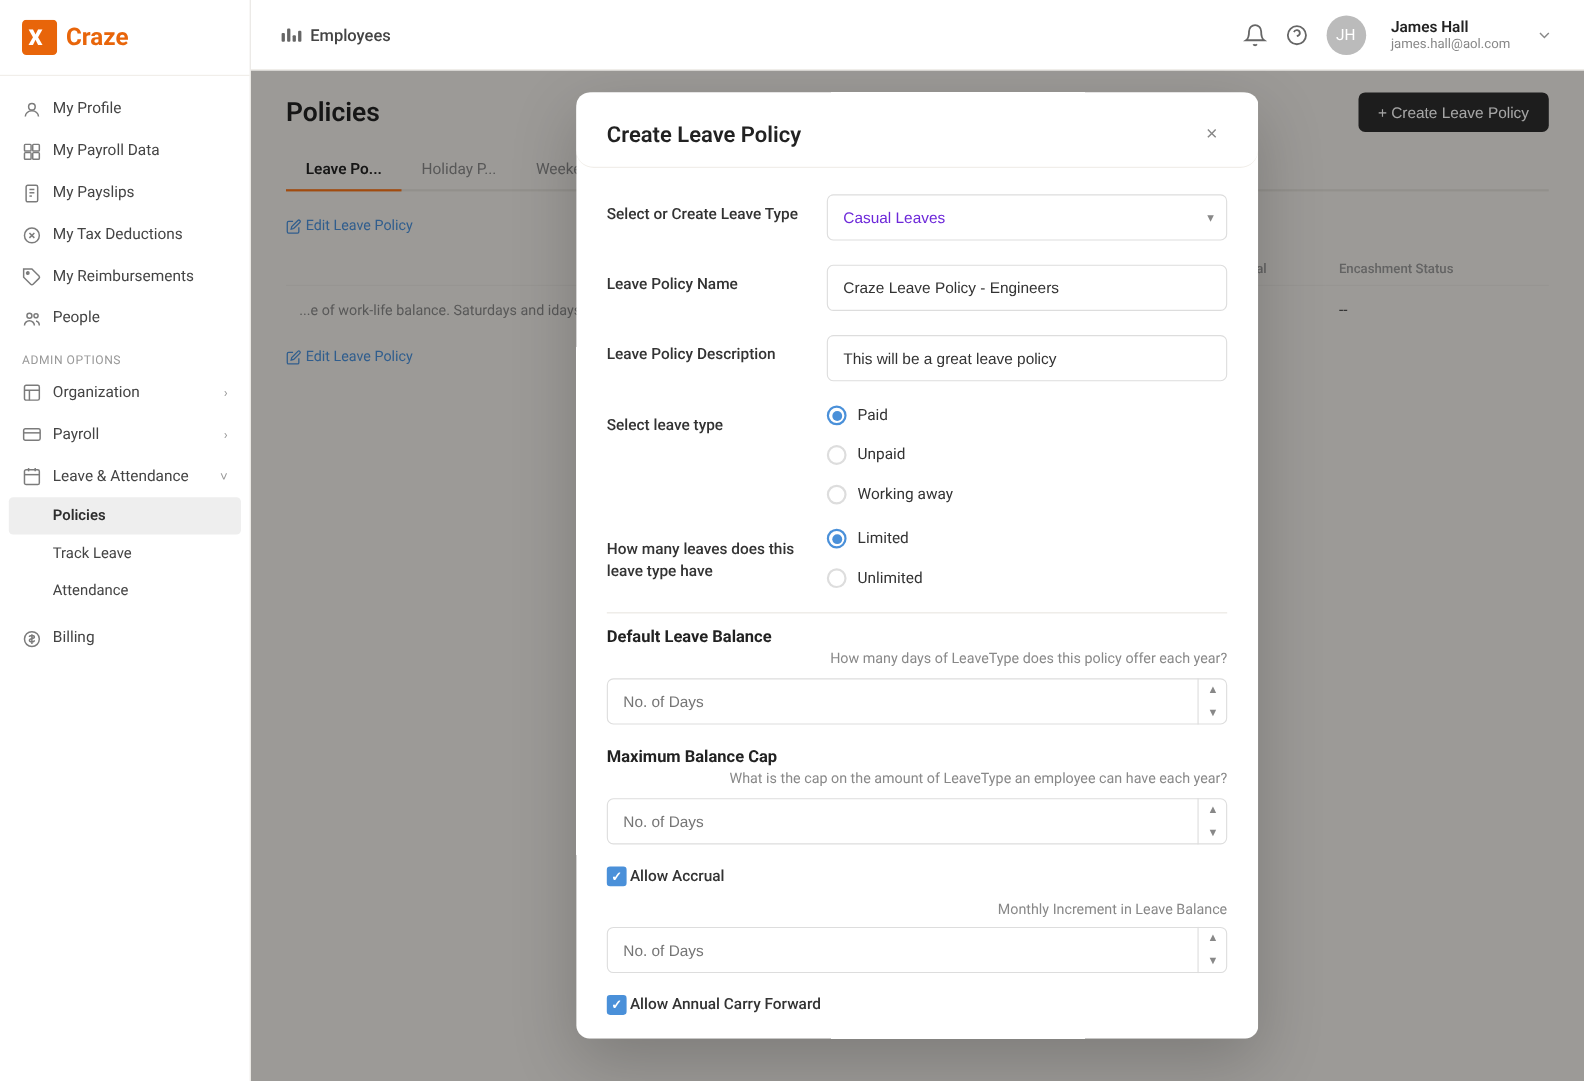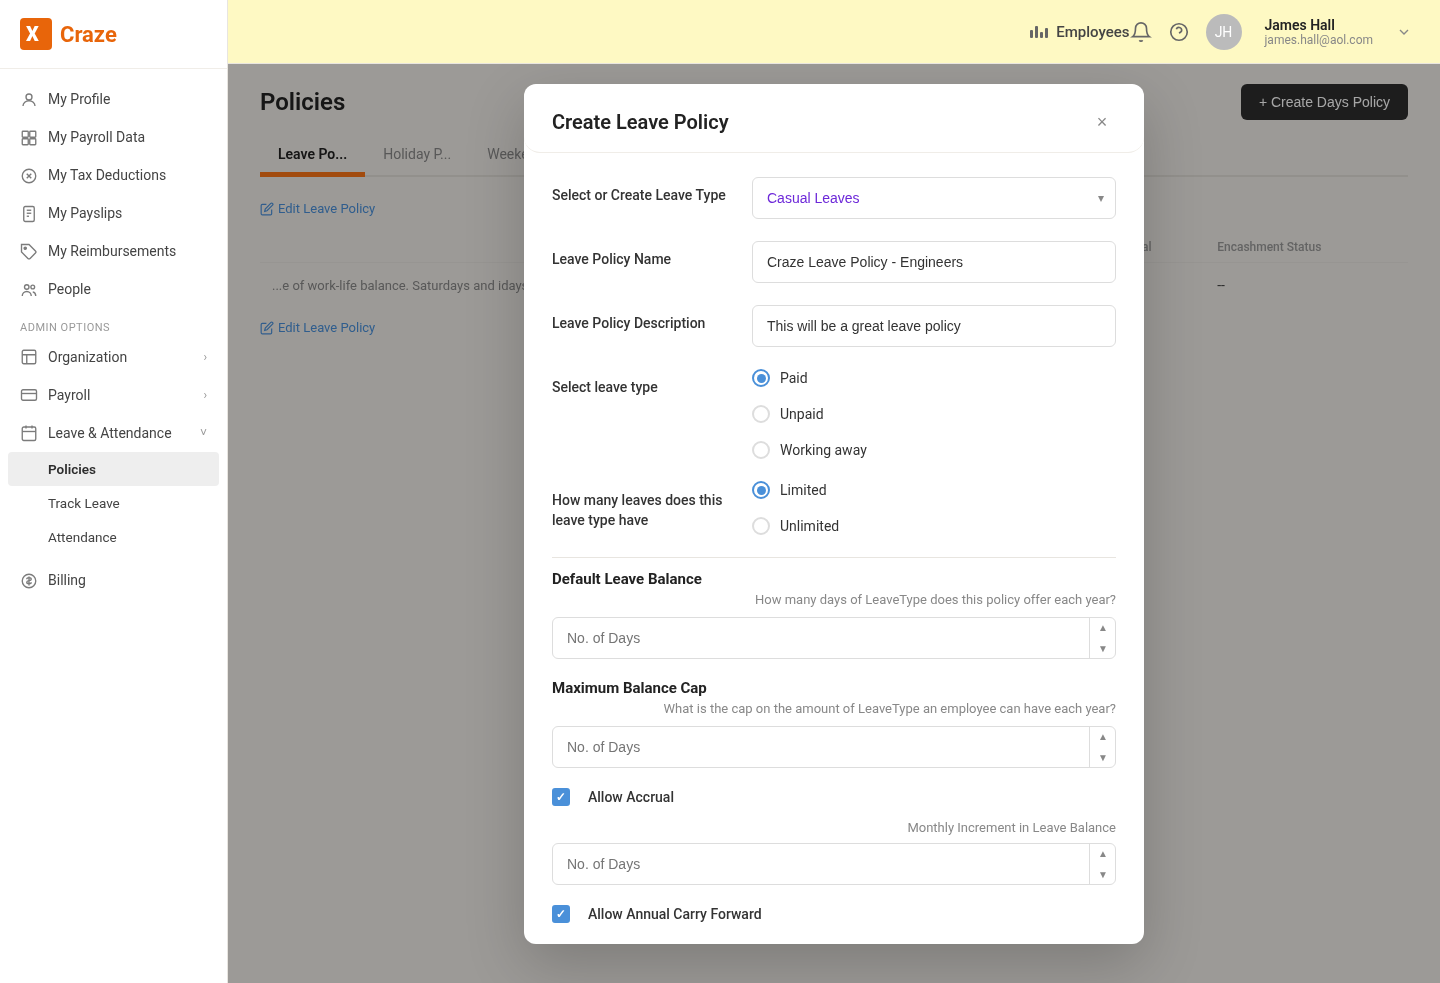--- a/index.html
+++ b/index.html
@@ -17,21 +17,21 @@
     .nav-item-expand { display: flex; align-items: center; justify-content: space-between; padding: 10px 20px; cursor: pointer; color: #444; font-size: 14px; }
     .nav-item-expand .left { display: flex; align-items: center; gap: 10px; }
     .expand-icon { font-size: 12px; color: #999; }
     .sub-nav-item { padding: 9px 20px 9px 48px; font-size: 13.5px; color: #444; cursor: pointer; }
     .sub-nav-item.active { font-weight: 600; color: #2d2d2d; background: #eee; border-radius: 4px; margin: 0 8px; padding: 9px 12px 9px 40px; }
 
     
     .main { flex: 1; display: flex; flex-direction: column; overflow: hidden; }
 
     
-    .topbar { height: 64px; background: #fef9c3; border-bottom: 1px solid #e8e5e0; display: flex; align-items: center; justify-content: flex-end; padding: 0 28px; flex-shrink: 0; }
+    .topbar { height: 64px; background: #ffffff; border-bottom: 1px solid #e8e5e0; display: flex; align-items: center; justify-content: space-between; padding: 0 28px; flex-shrink: 0; }
     .topbar-left { display: flex; align-items: center; gap: 8px; color: #444; font-size: 15px; font-weight: 500; }
     .topbar-right { display: flex; align-items: center; gap: 16px; }
     .topbar-icon { width: 22px; height: 22px; cursor: pointer; color: #666; }
     .user-info { display: flex; align-items: center; gap: 23px; cursor: pointer; }
     .avatar { width: 36px; height: 36px; border-radius: 50%; background: #bbb; overflow: hidden; display: flex; align-items: center; justify-content: center; font-size: 14px; color: #fff; }
     .user-name { font-size: 14px; font-weight: 600; color: #222; }
     .user-email { font-size: 12px; color: #888; }
 
     
     .content { flex: 1; overflow: hidden; position: relative; }
@@ -66,30 +66,30 @@
     .form-section-label { font-size: 15px; font-weight: 700; color: #222; margin-bottom: 4px; }
     .form-section-sub { font-size: 13px; color: #888; margin-bottom: 10px; text-align: right; }
 
     
     .stepper-wrapper { position: relative; }
     .stepper-input { width: 100%; height: 42px; border: 1px solid #ddd; border-radius: 6px; padding: 0 40px 0 14px; font-size: 14px; color: #3b82f6; background: #fff; }
     .stepper-btns { position: absolute; right: 0; top: 0; height: 100%; display: flex; flex-direction: column; border-left: 1px solid #ddd; }
     .stepper-btn { flex: 1; background: none; border: none; cursor: pointer; display: flex; align-items: center; justify-content: center; color: #888; font-size: 10px; padding: 0 8px; }
 
     
-    .checkbox-row { display: flex; align-items: center; gap: 18px; margin-bottom: 14px; }
+    .checkbox-row { display: flex; align-items: center; gap: 3px; margin-bottom: 14px; }
     .checkbox-box { width: 18px; height: 18px; border-radius: 3px; background: #4a90d9; border: 2px solid #4a90d9; display: flex; align-items: center; justify-content: center; flex-shrink: 0; cursor: pointer; }
     .checkbox-box::after { content: '✓'; color: #fff; font-size: 12px; font-weight: 700; }
     .checkbox-label { font-size: 14px; font-weight: 500; color: #333; }
 
     
     .bg-content { padding: 20px 32px; }
     .bg-tabs { display: flex; gap: 0; border-bottom: 2px solid #e0ddd8; margin-bottom: 24px; }
     .bg-tab { padding: 10px 18px; font-size: 14px; color: #888; cursor: pointer; }
-    .bg-tab.active { color: #222; font-weight: 600; border-bottom: 5px solid #f97316; margin-bottom: -2px; }
+    .bg-tab.active { color: #222; font-weight: 600; border-bottom: 2px solid #f97316; margin-bottom: -2px; }
     .create-btn { display: flex; align-items: center; gap: 6px; background: #2d2d2d; color: #fff; border: none; border-radius: 6px; padding: 10px 18px; font-size: 14px; font-weight: 500; cursor: pointer; float: right; }
 
     .policy-table { width: 100%; border-collapse: collapse; margin-top: 16px; }
     .policy-table th { text-align: left; font-size: 12px; color: #999; padding: 8px 12px; border-bottom: 1px solid #e8e5e0; font-weight: 500; }
     .policy-table td { padding: 14px 12px; font-size: 14px; color: #444; border-bottom: 1px solid #f0ede8; }
     .edit-link { color: #4a90d9; font-size: 13px; cursor: pointer; display: flex; align-items: center; gap: 4px; }
 
     .divider { border: none; border-top: 1px solid #e8e5e0; margin: 12px 0; }
 
     .bar-icon { display: flex; gap: 2px; align-items: flex-end; }
@@ -118,34 +118,34 @@
       <svg class="nav-icon" viewBox="0 0 24 24" fill="none" stroke="currentColor" stroke-width="1.8">
           <rect x="3" y="3" width="8" height="8" rx="1"></rect>
           <rect x="13" y="3" width="8" height="8" rx="1"></rect>
           <rect x="3" y="13" width="8" height="8" rx="1"></rect>
           <rect x="13" y="13" width="8" height="8" rx="1"></rect>
         </svg>
       <span>My Payroll Data</span>
     </div>
     <div class="nav-item">
       <svg class="nav-icon" viewBox="0 0 24 24" fill="none" stroke="currentColor" stroke-width="1.8">
-          <circle cx="12" cy="12" r="9"></circle>
-          <line x1="9" y1="9" x2="15" y2="15"></line>
-          <line x1="9" y1="15" x2="15" y2="9"></line>
-        </svg>
-      <span>My Tax Deductions</span>
-    </div>
-    <div class="nav-item">
-      <svg class="nav-icon" viewBox="0 0 24 24" fill="none" stroke="currentColor" stroke-width="1.8">
           <rect x="5" y="2" width="14" height="20" rx="2"></rect>
           <line x1="9" y1="7" x2="15" y2="7"></line>
           <line x1="9" y1="11" x2="15" y2="11"></line>
           <line x1="9" y1="15" x2="12" y2="15"></line>
         </svg>
       <span>My Payslips</span>
+    </div>
+    <div class="nav-item">
+      <svg class="nav-icon" viewBox="0 0 24 24" fill="none" stroke="currentColor" stroke-width="1.8">
+          <circle cx="12" cy="12" r="9"></circle>
+          <line x1="9" y1="9" x2="15" y2="15"></line>
+          <line x1="9" y1="15" x2="15" y2="9"></line>
+        </svg>
+      <span>My Tax Deductions</span>
     </div>
     <div class="nav-item">
       <svg class="nav-icon" viewBox="0 0 24 24" fill="none" stroke="currentColor" stroke-width="1.8">
           <path d="M20.59 13.41l-7.17 7.17a2 2 0 01-2.83 0L2 12V2h10l8.59 8.59a2 2 0 010 2.82z"></path>
           <circle cx="7" cy="7" r="1.5" fill="currentColor"></circle>
         </svg>
       <span>My Reimbursements</span>
     </div>
     <div class="nav-item">
       <svg class="nav-icon" viewBox="0 0 24 24" fill="none" stroke="currentColor" stroke-width="1.8">
@@ -242,21 +242,21 @@
           </svg>
       </div>
     </div>
   </div>
 
   <div class="content">
 
     <div class="bg-content">
       <div style="display:flex;align-items:center;justify-content:space-between;margin-bottom:16px;">
         <h1 style="font-size:24px;font-weight:600;color:#222;">Policies</h1>
-        <button class="create-btn">+ Create Days Policy</button>
+        <button class="create-btn">+ Create Leave Policy</button>
       </div>
       <div class="bg-tabs">
         <div class="bg-tab active">Leave Po...</div>
         <div class="bg-tab">Holiday P...</div>
         <div class="bg-tab">Weekend...</div>
       </div>
       <div style="text-align:right;margin-bottom:12px;">
         <span class="edit-link">
           <svg style="width:14px;height:14px;" viewBox="0 0 24 24" fill="none" stroke="#4a90d9" stroke-width="2">
               <path d="M11 4H4a2 2 0 00-2 2v14a2 2 0 002 2h14a2 2 0 002-2v-7"></path>

